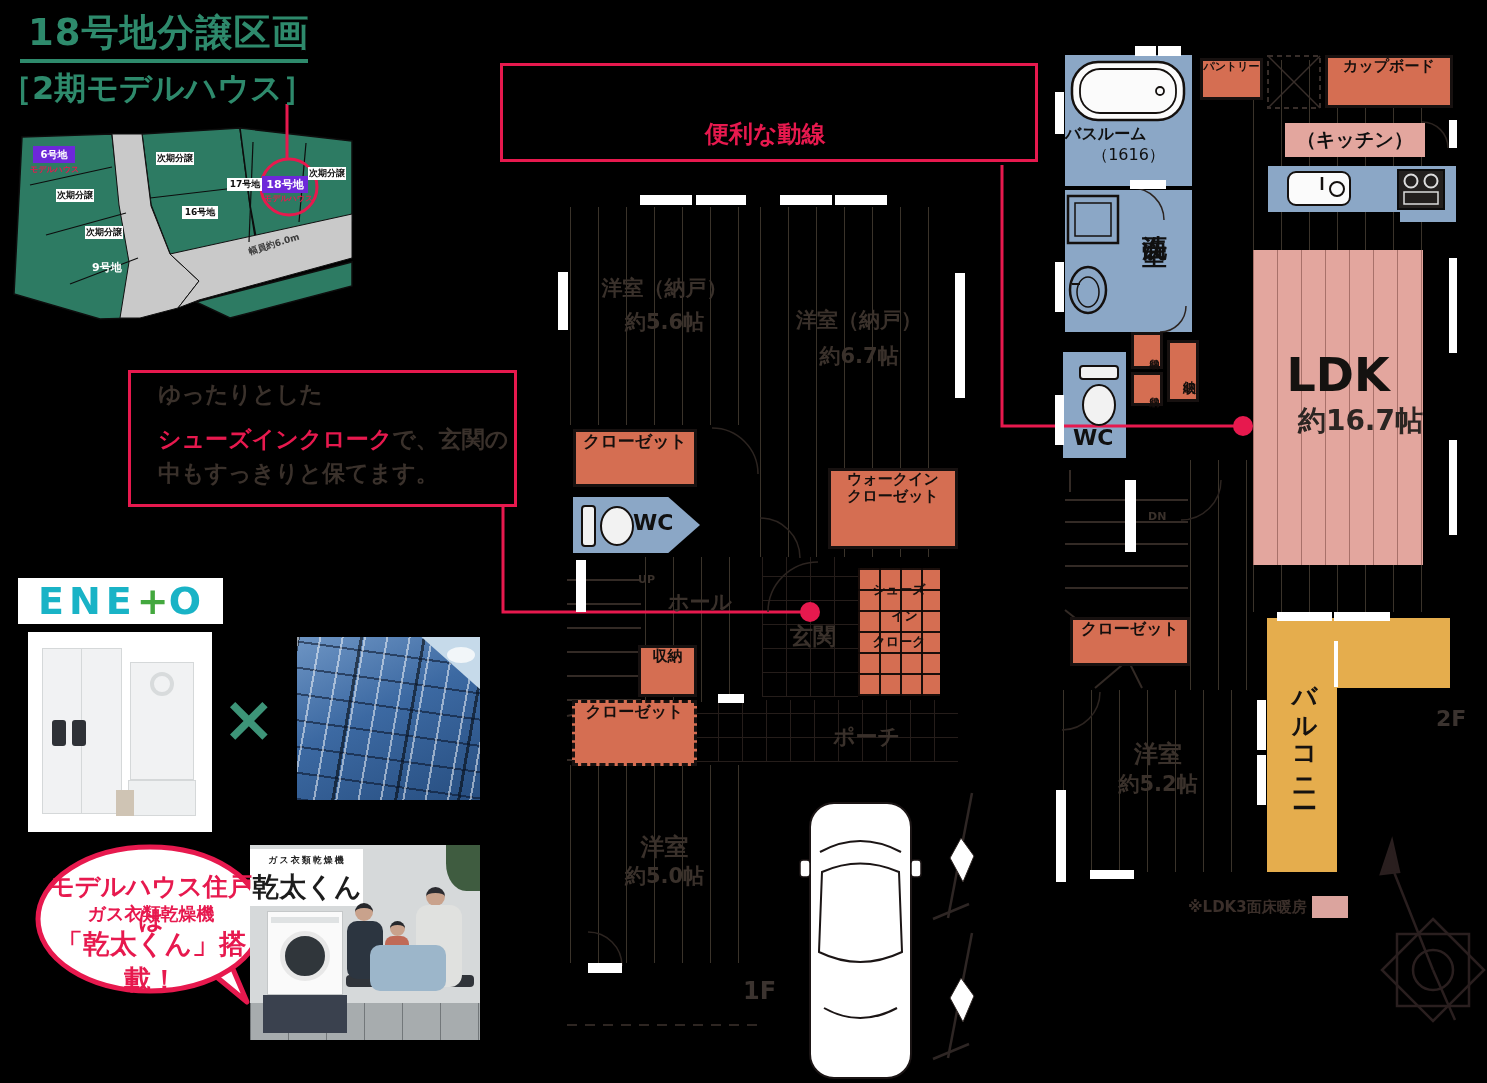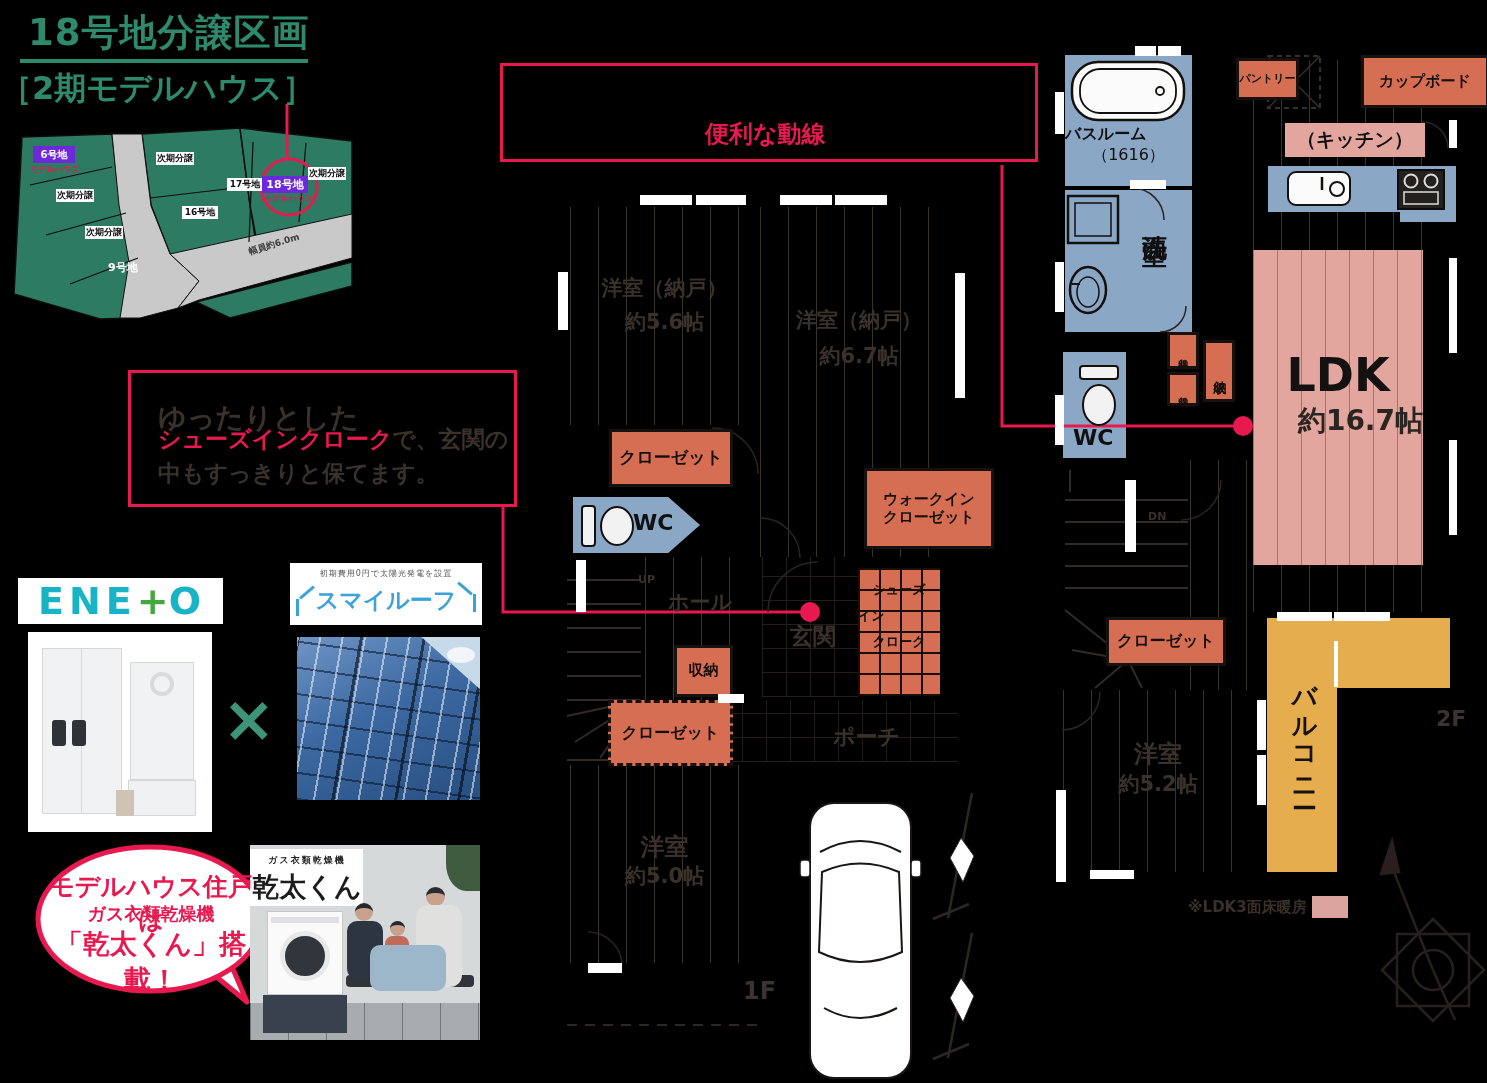--- a/index.html
+++ b/index.html
@@ -2,21 +2,21 @@
 <html><head>
 <meta charset="utf-8">
 <style>
   html,body{margin:0;padding:0;background:#000;}
   #canvas{position:relative;width:1487px;height:1083px;background:#000;overflow:hidden;
     font-family:"DejaVu Sans","Liberation Sans",sans-serif;}
   .abs{position:absolute;box-sizing:border-box;}
   .z1{z-index:1}.z2{z-index:2}.z3{z-index:3}
   .dk{color:#3a312b;font-weight:700;}
   .sb{background:#d56e52;border:3px solid #171110;color:#150f0d;font-weight:700;
-      display:flex;flex-direction:column;align-items:center;justify-content:center;text-align:center;line-height:1.15;margin-left:36px;}
+      display:flex;flex-direction:column;align-items:center;text-align:center;line-height:1.15;}
   .bb{background:#8ba7c6;}
   .win{background:#ffffff;}
   .wood{background-image:repeating-linear-gradient(90deg,#3a332a 0,#3a332a 1px,transparent 1px,transparent 28px);}
   .woodp{background-color:#e3a69e;background-image:repeating-linear-gradient(90deg,rgba(96,48,42,.45) 0,rgba(96,48,42,.45) 1px,transparent 1px,transparent 24px);}
   .tile{background-image:repeating-linear-gradient(0deg,#251d1a 0,#251d1a 1px,transparent 1px,transparent 24px),
         repeating-linear-gradient(90deg,#251d1a 0,#251d1a 1px,transparent 1px,transparent 24px);}
   .sgrid{background-color:#d56e52;background-image:
         repeating-linear-gradient(0deg,rgba(16,9,7,.95) 0,rgba(16,9,7,.95) 2px,transparent 2px,transparent 21px),
         repeating-linear-gradient(90deg,rgba(16,9,7,.95) 0,rgba(16,9,7,.95) 2px,transparent 2px,transparent 21px);}
   .vtx{writing-mode:vertical-rl;text-orientation:upright;}
@@ -202,28 +202,28 @@
   <div class="abs z3 rlab" style="left:33px;top:146px;width:42px;height:17px;font-size:10px;">6号地</div>
   <div class="abs z3 red" style="left:30px;top:164px;font-size:8px;">モデルハウス</div>
   <div class="abs z3 wlab" style="left:56px;top:189px;width:38px;height:13px;font-size:9px;">次期分譲</div>
   <div class="abs z3 wlab" style="left:85px;top:226px;width:38px;height:13px;font-size:9px;">次期分譲</div>
   <div class="abs z3 wlab" style="left:156px;top:152px;width:38px;height:13px;font-size:9px;">次期分譲</div>
   <div class="abs z3 wlab" style="left:308px;top:167px;width:38px;height:13px;font-size:9px;">次期分譲</div>
   <div class="abs z3 wlab" style="left:182px;top:206px;width:36px;height:13px;font-size:9px;">16号地</div>
   <div class="abs z3 wlab" style="left:227px;top:178px;width:36px;height:13px;font-size:9px;">17号地</div>
   <div class="abs z3 rlab" style="left:262px;top:176px;width:46px;height:17px;font-size:11px;">18号地</div>
   <div class="abs z3 red" style="left:264px;top:193px;font-size:8px;">モデルハウス</div>
-  <div class="abs z3" style="left:108px;top:260px;font-size:11px;font-weight:700;color:#fff;">9号地</div>
+  <div class="abs z3" style="left:92px;top:260px;font-size:11px;font-weight:700;color:#fff;">9号地</div>
   <div class="abs z3" style="left:248px;top:238px;font-size:9px;font-weight:700;color:#3a3a3a;transform:rotate(-17deg);">幅員約6.0m</div>
 
   <div class="abs z3 obox" style="left:500px;top:63px;width:538px;height:99px;"></div>
   <div class="abs z3 red" style="left:705px;top:118px;font-size:24px;">便利な動線</div>
 
   <div class="abs z3 obox" style="left:128px;top:370px;width:389px;height:137px;"></div>
-  <div class="abs z3 dk" style="left:158px;top:399px;font-size:28px;">ゆったりとした</div>
+  <div class="abs z3 dk" style="left:158px;top:379px;font-size:23px;">ゆったりとした</div>
   <div class="abs z3" style="left:158px;top:424px;font-size:23px;font-weight:700;">
     <span class="red">シューズインクローク</span><span class="dk">で、玄関の</span>
   </div>
   <div class="abs z3 dk" style="left:158px;top:458px;font-size:23px;">中もすっきりと保てます。</div>
 
   <div class="abs z3 ctr" style="left:18px;top:578px;width:205px;height:46px;background:#fff;">
     <span style="font-size:38px;font-weight:700;letter-spacing:5px;color:#19b3c6;">ENE</span>
     <span style="font-size:38px;font-weight:700;color:#43a83e;">+</span>
     <span style="font-size:38px;font-weight:700;letter-spacing:2px;color:#19b3c6;">O</span>
   </div>
@@ -232,28 +232,20 @@
     <div class="abs" style="left:14px;top:16px;width:80px;height:166px;background:#f1f2f3;border:1px solid #d5d8d9;"></div>
     <div class="abs" style="left:53px;top:16px;width:1px;height:166px;background:#d5d8d9;"></div>
     <div class="abs" style="left:24px;top:88px;width:14px;height:26px;background:#2f3237;border-radius:3px;"></div>
     <div class="abs" style="left:44px;top:88px;width:14px;height:26px;background:#2f3237;border-radius:3px;"></div>
     <div class="abs" style="left:102px;top:30px;width:64px;height:118px;background:#f1f2f3;border:1px solid #d5d8d9;"></div>
     <div class="abs" style="left:122px;top:40px;width:24px;height:24px;border:4px solid #d8dbdc;border-radius:50%;"></div>
     <div class="abs" style="left:100px;top:148px;width:68px;height:36px;background:#eef0f1;border:1px solid #d5d8d9;"></div>
     <div class="abs" style="left:88px;top:158px;width:18px;height:26px;background:#cfc4b4;"></div>
   </div>
 
-  <div class="abs z3" style="left:290px;top:563px;width:192px;height:62px;background:#fff;overflow:hidden;">
-    <div class="abs" style="left:0;top:5px;width:192px;text-align:center;font-size:8px;color:#555;letter-spacing:1px;">初期費用0円で太陽光発電を設置</div>
-    <div class="abs" style="left:0;top:22px;width:192px;text-align:center;font-size:23px;font-weight:700;color:#3ba3d9;">スマイルーフ</div>
-    <div class="abs" style="left:8px;top:28px;width:18px;height:3px;background:#3ba3d9;transform:rotate(-40deg);"></div>
-    <div class="abs" style="left:6px;top:36px;width:3px;height:17px;background:#3ba3d9;"></div>
-    <div class="abs" style="left:166px;top:24px;width:18px;height:3px;background:#3ba3d9;transform:rotate(40deg);"></div>
-    <div class="abs" style="left:183px;top:31px;width:3px;height:18px;background:#3ba3d9;"></div>
-  </div>
 
   <div class="abs z3" style="left:297px;top:637px;width:183px;height:163px;background:#c6daea;overflow:hidden;">
     <div class="abs" style="left:150px;top:10px;width:28px;height:16px;background:#f2f6f9;border-radius:50%;"></div>
     <div class="abs" style="left:0;top:0;width:183px;height:163px;
       clip-path:polygon(0 0,68% 0,100% 32%,100% 100%,0 100%);
       background-image:
         repeating-linear-gradient(100deg,rgba(255,255,255,.5) 0,rgba(255,255,255,.5) 2px,transparent 2px,transparent 22px),
         repeating-linear-gradient(8deg,rgba(8,18,38,.55) 0,rgba(8,18,38,.55) 2px,transparent 2px,transparent 26px),
         repeating-linear-gradient(100deg,rgba(0,0,0,.55) 0,rgba(0,0,0,.55) 3px,transparent 3px,transparent 62px),
         linear-gradient(155deg,#6e95c4 0%,#3c69a2 45%,#274e80 100%);"></div>
@@ -295,21 +287,21 @@
   <div class="abs z3" style="left:633px;top:510px;font-size:22px;font-weight:700;color:#101010;">WC</div>
   <div class="abs z3 sb" style="left:828px;top:468px;width:130px;height:81px;font-size:15px;">
     <span>ウォークイン</span>
     <span>クローゼット</span>
   </div>
   <div class="abs z3 dk" style="left:638px;top:573px;font-size:11px;">UP</div>
   <div class="abs z3 dk" style="left:668px;top:588px;font-size:21px;">ホール</div>
   <div class="abs z3 dk" style="left:790px;top:621px;font-size:23px;">玄関</div>
   <div class="abs z3 sgrid" style="left:858px;top:568px;width:82px;height:128px;"></div>
   <div class="abs z3" style="left:858px;top:581px;width:82px;text-align:center;font-size:13px;font-weight:700;color:#150f0d;">シューズ</div>
-  <div class="abs z3" style="left:858px;top:607px;width:93px;font-size:13px;font-weight:700;color:#150f0d;">イン</div>
+  <div class="abs z3" style="left:858px;top:607px;width:93px;text-align:center;font-size:13px;font-weight:700;color:#150f0d;">イン</div>
   <div class="abs z3" style="left:858px;top:633px;width:82px;text-align:center;font-size:13px;font-weight:700;color:#150f0d;">クローク</div>
   <div class="abs z3 sb" style="left:638px;top:645px;width:59px;height:52px;font-size:15px;">
       <span>収納</span>
     </div>
   <div class="abs z3 sb" style="left:572px;top:700px;width:125px;height:66px;font-size:16px;border-style:dashed;">
       <span>クローゼット</span>
     </div>
   <div class="abs z3 dk" style="left:833px;top:722px;font-size:22px;">ポーチ</div>
   <div class="abs z3 dk" style="left:572px;top:831px;width:185px;text-align:center;font-size:24px;">洋室</div>
   <div class="abs z3 dk" style="left:572px;top:862px;width:185px;text-align:center;font-size:21px;">約5.0帖</div>

